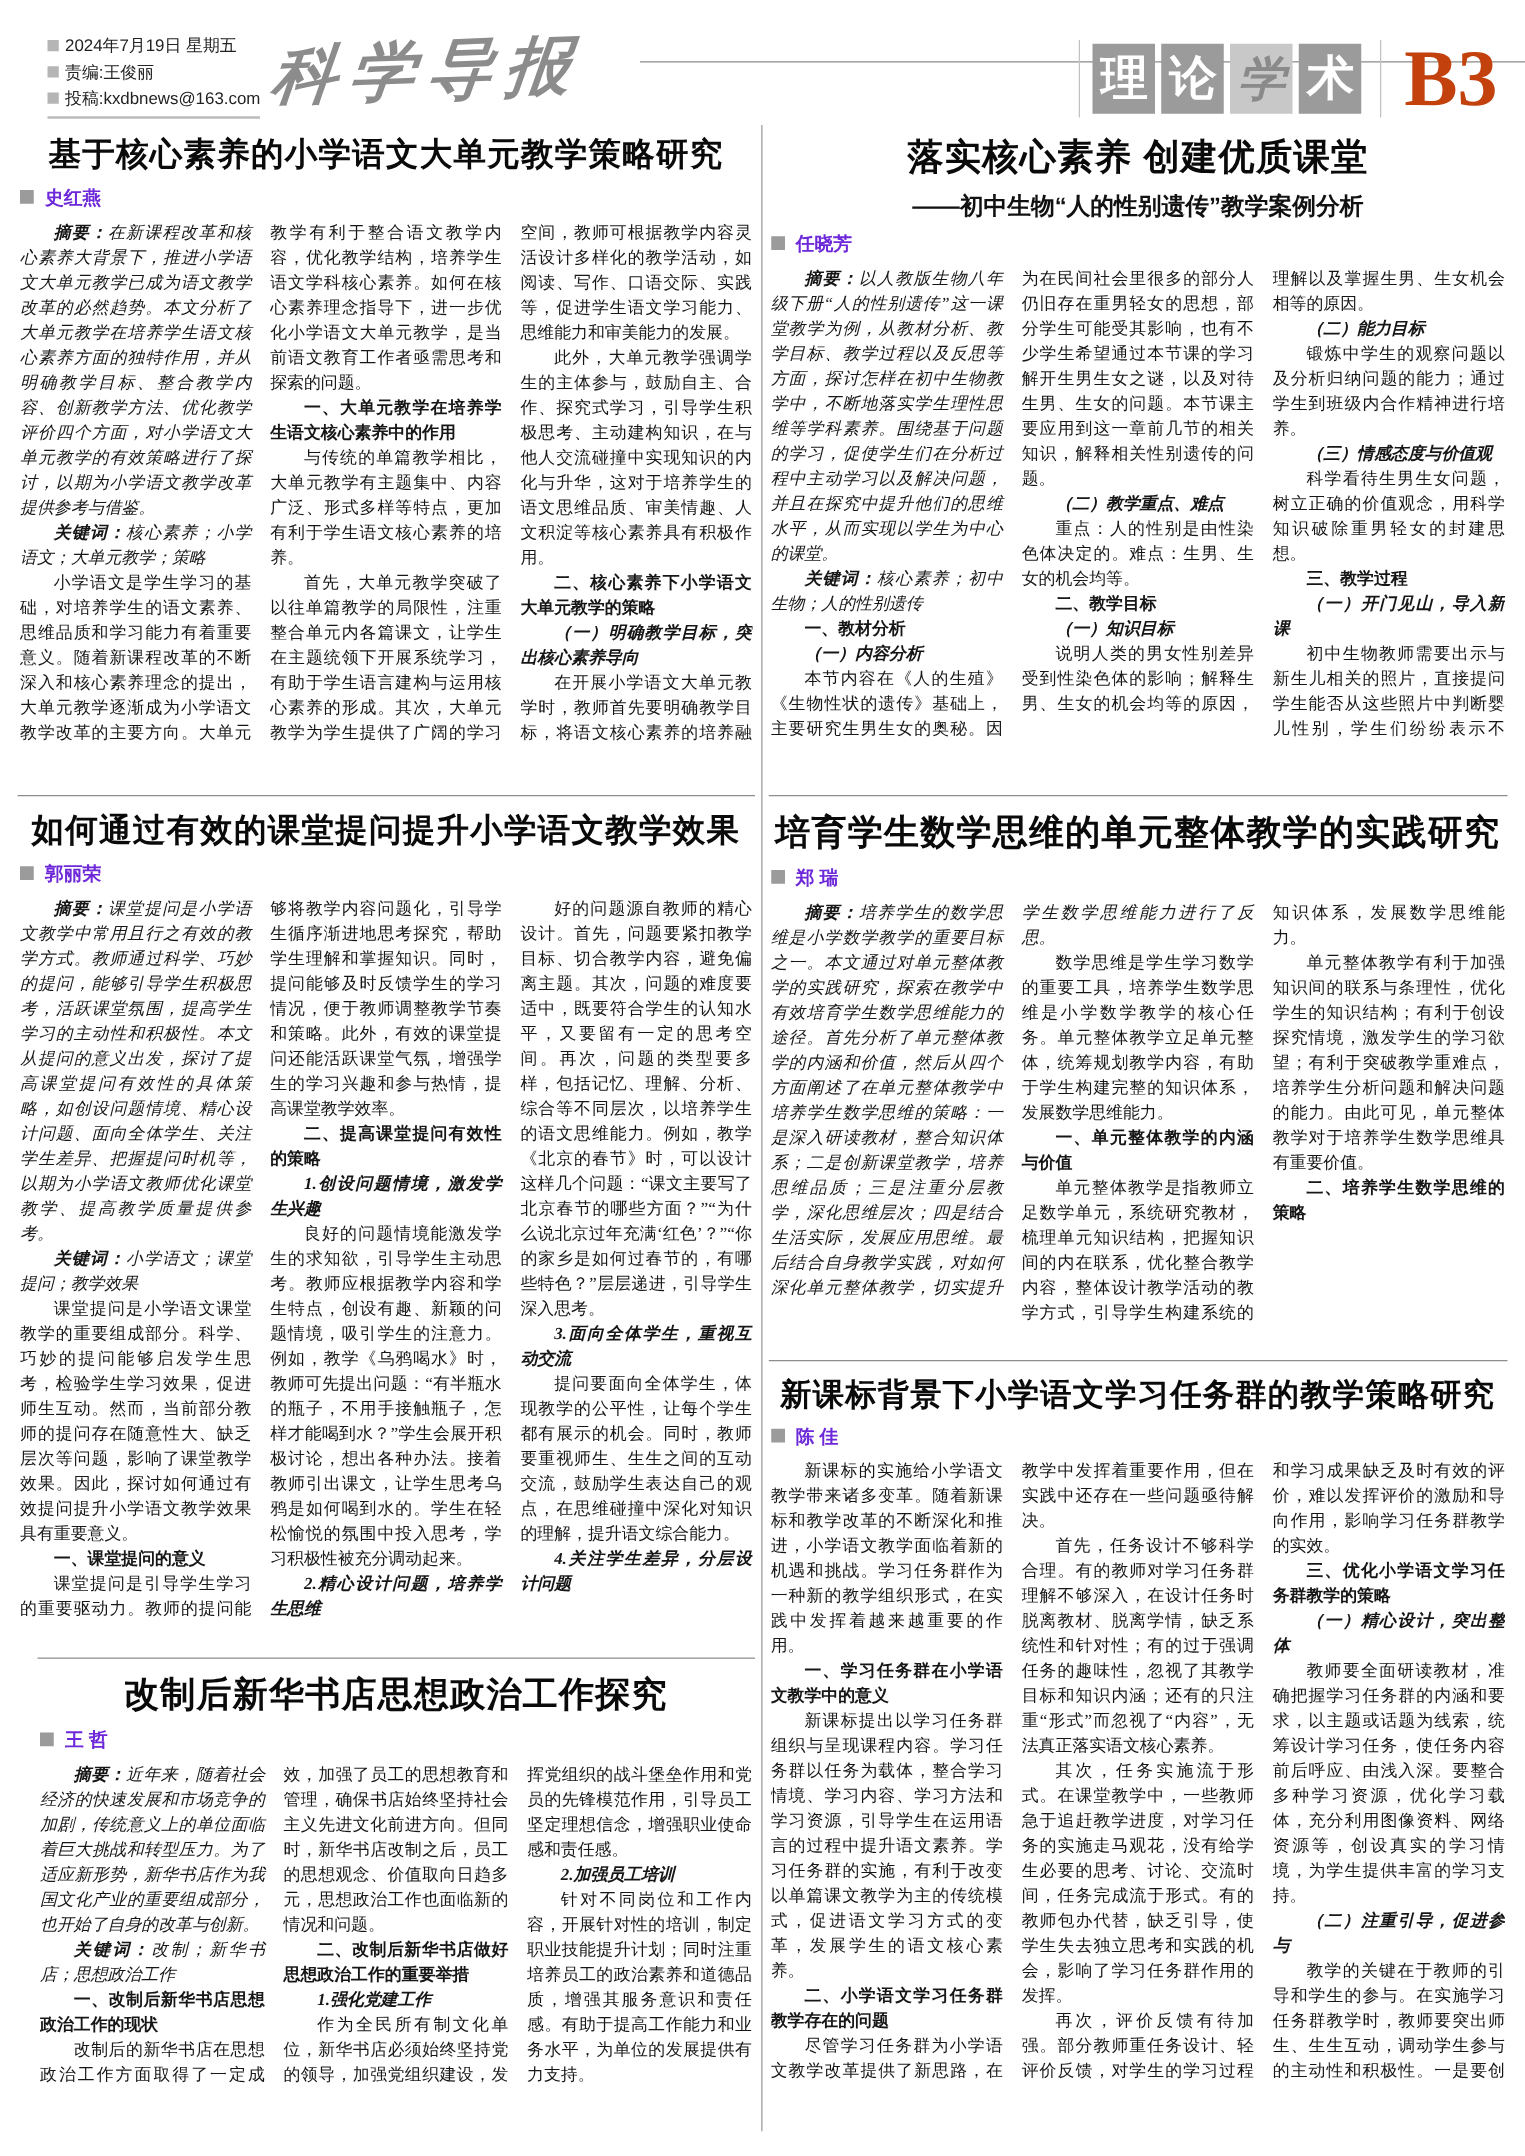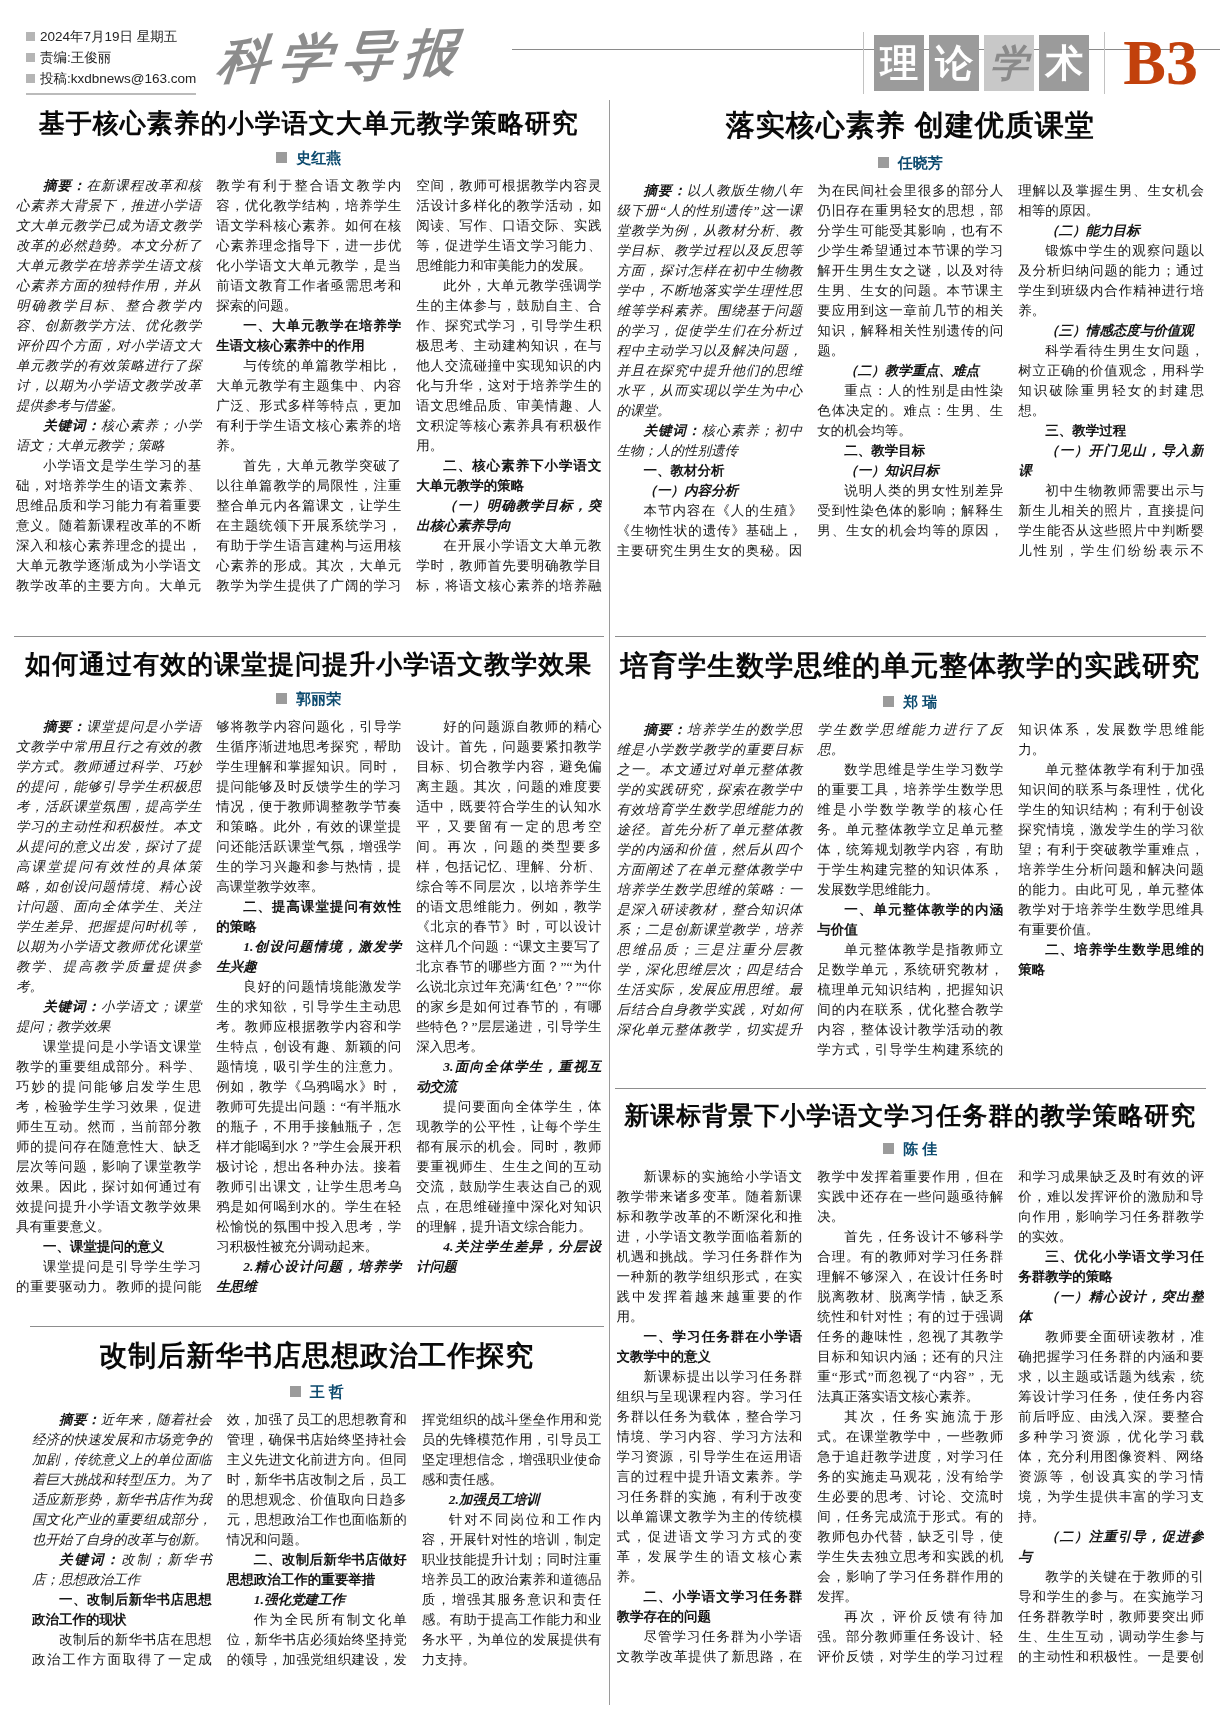--- a/index.html
+++ b/index.html
@@ -1,21 +1,21 @@
 <!DOCTYPE html>
 <html><head>
 <meta charset="utf-8">
 <style>
   html,body{margin:0;padding:0;background:#e9e9e9;}
   .page{width:1220px;height:1725px;margin:0 auto;background:#ffffff;position:relative;
         font-family:"Liberation Serif","DejaVu Serif",serif;color:#161616;overflow:hidden;}
 
   
   .masthead{height:96px;position:relative;padding-top:14px;box-sizing:border-box;}
-  .mast-info{position:absolute;left:26px;top:26px;font-family:"Liberation Sans",sans-serif;
+  .mast-info{position:absolute;left:38px;top:26px;font-family:"Liberation Sans",sans-serif;
              font-size:13.5px;line-height:21px;color:#222;border-bottom:2px solid #bbb;padding-bottom:4px;}
   .mast-info .row{white-space:nowrap;}
   .bullet{display:inline-block;width:9px;height:9px;background:#b5b5b5;margin-right:5px;vertical-align:0px;}
   .paper-name{position:absolute;left:218px;top:22px;font-size:52px;font-weight:700;color:#8c8c8c;
               font-style:italic;letter-spacing:10px;transform:skewX(-8deg) rotate(-2deg);
               font-family:"DejaVu Serif",serif;}
   .head-rule{position:absolute;left:512px;right:0;top:49px;border-top:1px solid #8a8a8a;}
   .section-wrap{position:absolute;right:22px;top:32px;display:flex;align-items:center;}
   .sec-sep{width:1px;height:62px;background:#c2c2c2;margin:0 10px;}
   .sec-box{width:50px;height:56px;background:#9b9b9b;color:#fff;font-family:"Liberation Sans",sans-serif;
@@ -30,22 +30,22 @@
   .half.right{width:592px;}
   .v-divider{width:1px;background:#9a9a9a;margin:4px 5px 0 5px;}
 
   
   .article{box-sizing:border-box;padding:10px 2px 0 2px;overflow:hidden;}
   .article + .article{border-top:1px solid #8d8d8d;}
   .art-title{text-align:center;font-family:"Liberation Sans","DejaVu Sans",sans-serif;
              font-weight:900;color:#0a0a0a;letter-spacing:1px;}
   .art-subtitle{text-align:center;font-family:"Liberation Sans",sans-serif;font-weight:700;
                 font-size:19px;margin-top:6px;color:#111;}
-  .byline{text-align:center;font-family:"Liberation Sans",sans-serif;font-weight:700;
-          font-size:15px;margin:8px 0 8px 0;color:#0c4a6e;}
+  .byline{text-align:left;font-family:"Liberation Sans",sans-serif;font-weight:700;
+          font-size:15px;margin:8px 0 8px 0;color:#6d28d9;}
   .byline .sq{display:inline-block;width:11px;height:11px;background:#9b9b9b;margin-right:9px;}
 
   .art-body{column-count:3;column-gap:15px;column-fill:auto;text-align:justify;
             font-size:13.5px;line-height:20px;overflow:hidden;}
 
   
   .blk{margin:0;}
   .b-label{font-weight:700;}
   .b-abstract,.b-keywords,.b-ref{font-style:italic;}
   .b-abstract,.b-keywords,.b-para,.b-ref,.b-h1,.b-h2,.b-reftitle{text-indent:2em;}
@@ -142,20 +142,21 @@
       </div>
 
     </div>
 
     <div class="v-divider"></div>
 
     <div class="half right">
 
       <div class="article a2">
         <div class="art-title">落实核心素养 创建优质课堂</div>
+        <div class="art-subtitle">——初中生物“人的性别遗传”教学案例分析</div>
         <div class="byline"><span class="sq"></span><span>任晓芳</span></div>
         <div class="art-body">
             <div class="blk b-abstract"><span class="b-label">摘要：</span>以人教版生物八年级下册“人的性别遗传”这一课堂教学为例，从教材分析、教学目标、教学过程以及反思等方面，探讨怎样在初中生物教学中，不断地落实学生理性思维等学科素养。围绕基于问题的学习，促使学生们在分析过程中主动学习以及解决问题，并且在探究中提升他们的思维水平，从而实现以学生为中心的课堂。</div>
             <div class="blk b-keywords"><span class="b-label">关键词：</span>核心素养；初中生物；人的性别遗传</div>
             <div class="blk b-h1">一、教材分析</div>
             <div class="blk b-h2">（一）内容分析</div>
             <div class="blk b-para">本节内容在《人的生殖》《生物性状的遗传》基础上，主要研究生男生女的奥秘。因为在民间社会里很多的部分人仍旧存在重男轻女的思想，部分学生可能受其影响，也有不少学生希望通过本节课的学习解开生男生女之谜，以及对待生男、生女的问题。本节课主要应用到这一章前几节的相关知识，解释相关性别遗传的问题。</div>
             <div class="blk b-h2">（二）教学重点、难点</div>
             <div class="blk b-para">重点：人的性别是由性染色体决定的。难点：生男、生女的机会均等。</div>
             <div class="blk b-h1">二、教学目标</div>

